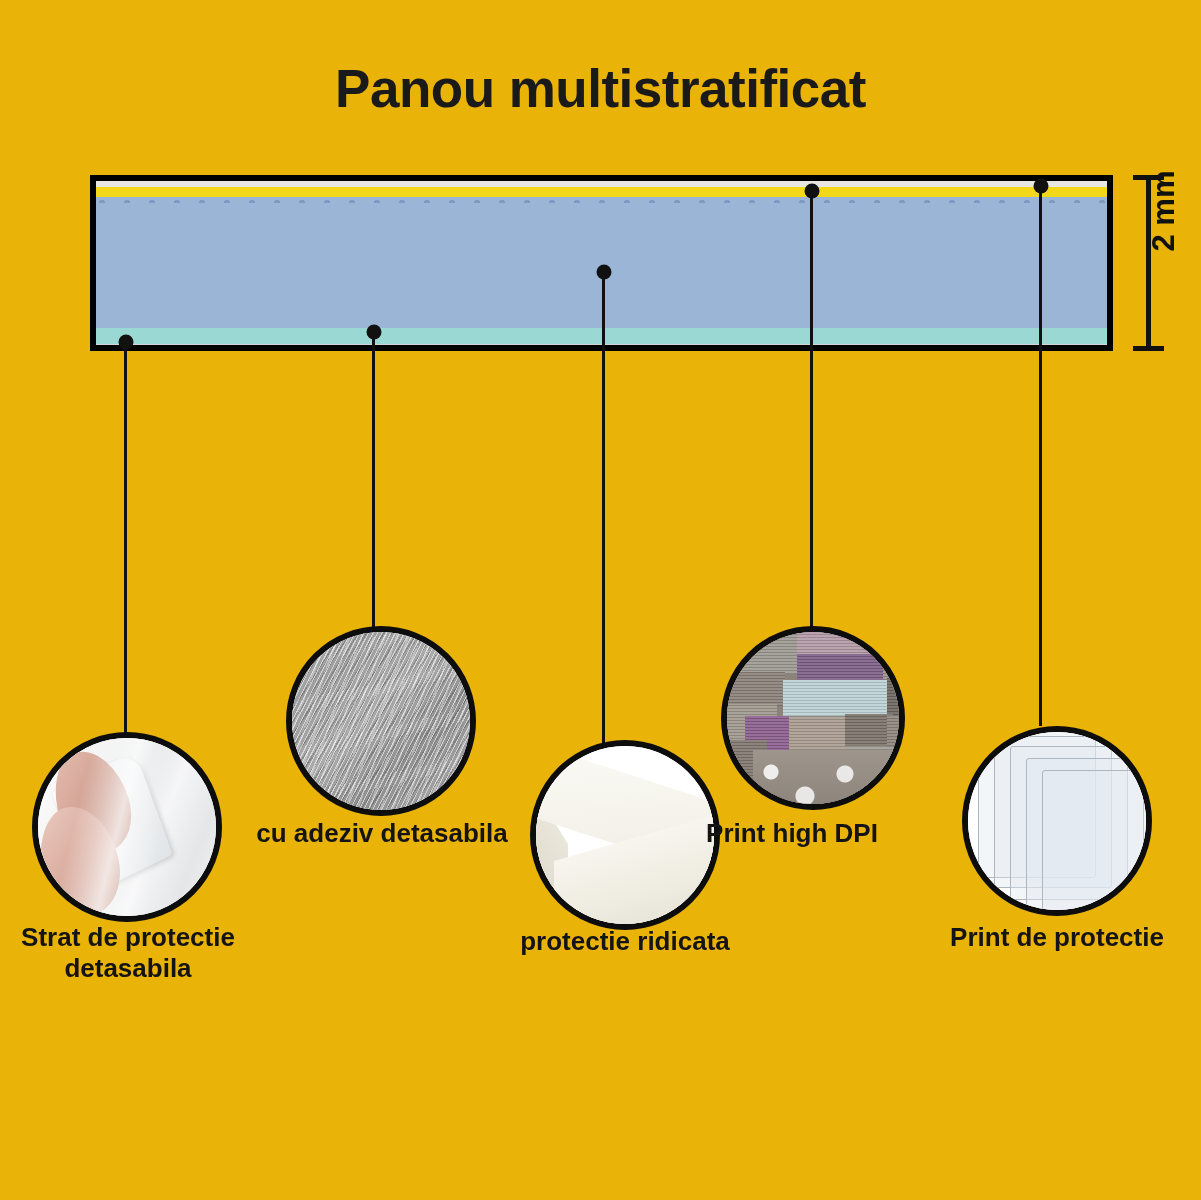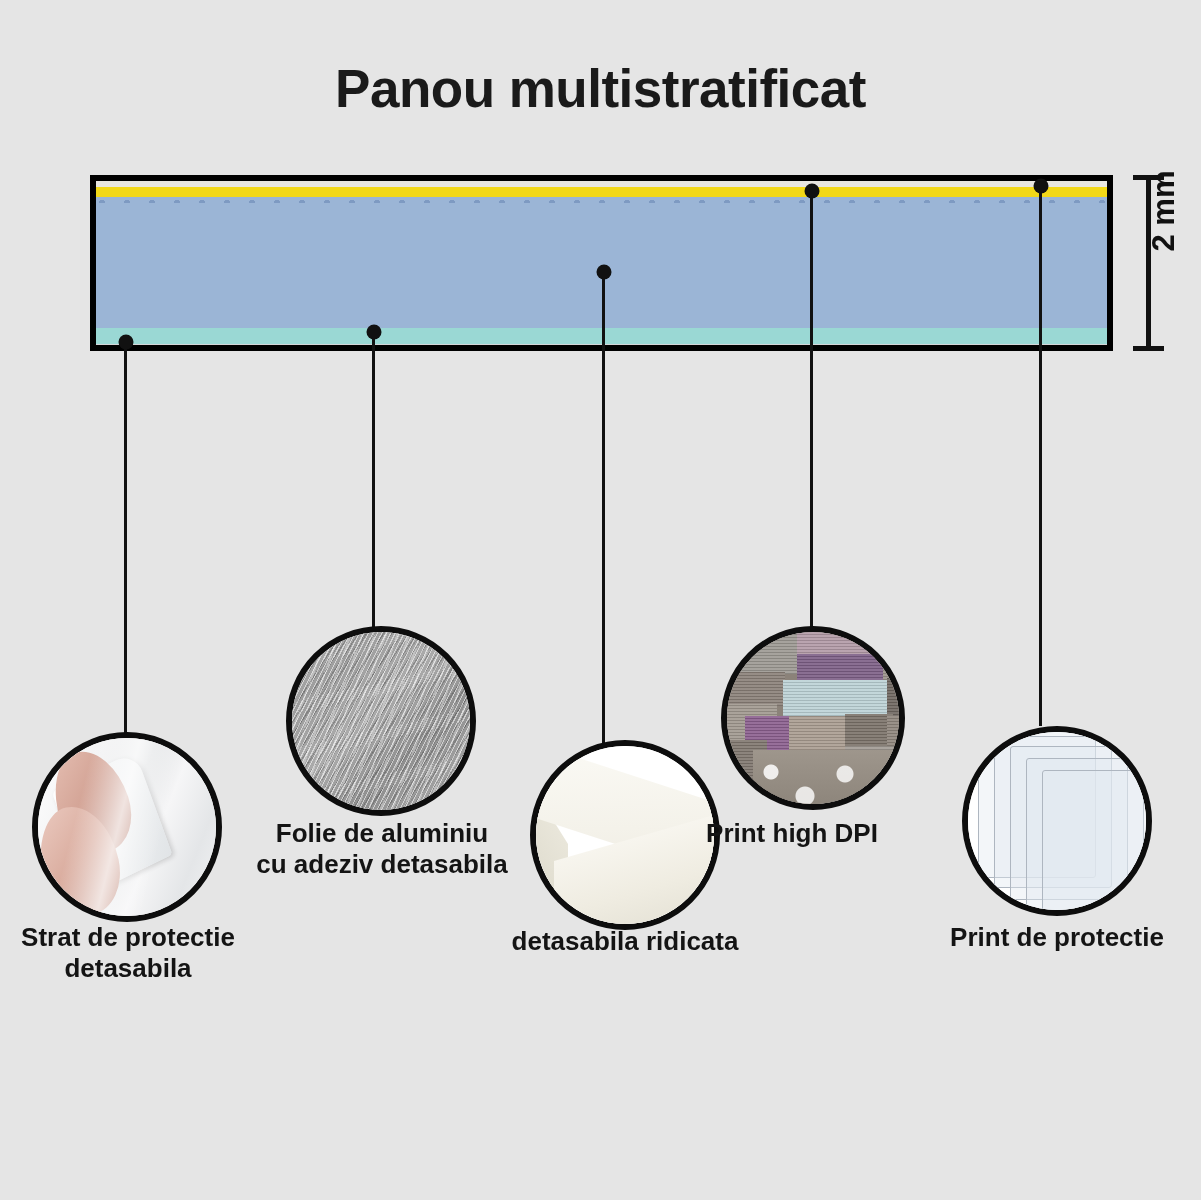--- a/index.html
+++ b/index.html
@@ -2,21 +2,21 @@
 <html><head>
 <meta charset="utf-8">
 <style>
   * { box-sizing: border-box; margin: 0; padding: 0; }
   html, body {
     width: 1201px; height: 1200px;
     background: #ffffff;
     font-family: "Liberation Sans", sans-serif;
     overflow: hidden;
   }
-  #stage { position: relative; width: 1201px; height: 1200px; background: #e5e5e5; }
+  #stage { position: relative; width: 1201px; height: 1200px; background: #eab308; }
 
   
   #title {
     position: absolute; left: 0; top: 58px; width: 1201px;
     text-align: center;
     font-size: 53px; font-weight: 700;
     letter-spacing: -0.5px;
     color: #1a1a1a;
     white-space: nowrap;
   }
@@ -217,33 +217,32 @@
   </div>
   <div class="bubble-label" style="left:0px; top:922px; width:256px;">
     <div>Strat de protectie</div>
     <div>detasabila</div>
   </div>
 
   <div class="bubble" style="left:286px; top:626px; width:190px; height:190px;">
     <div id="art-alu"></div>
   </div>
   <div class="bubble-label" style="left:232px; top:818px; width:300px;">
-    <div>Folie de aluminiu</div>
     <div>cu adeziv detasabila</div>
   </div>
 
   <div class="bubble" style="left:530px; top:740px; width:190px; height:190px;">
     <div id="art-foam">
       <div class="side"></div>
       <div class="top"></div>
       <div class="front"></div>
     </div>
   </div>
   <div class="bubble-label" style="left:475px; top:926px; width:300px;">
-    <div>detasabila ridicata</div>
+    <div>protectie ridicata</div>
   </div>
 
   <div class="bubble" style="left:721px; top:626px; width:184px; height:184px;">
     <div id="art-print">
       <div class="plank" style="left:-6px;  top:-4px;  width:78px;  height:46px; background-color:#9c9892;"></div>
       <div class="plank" style="left:70px;  top:-4px;  width:86px;  height:28px; background-color:#b29aa6;"></div>
       <div class="plank" style="left:154px; top:-4px;  width:44px;  height:52px; background-color:#9a9188;"></div>
       <div class="plank" style="left:70px;  top:22px;  width:86px;  height:30px; background-color:#7d5f86;"></div>
       <div class="plank" style="left:-6px;  top:40px;  width:64px;  height:34px; background-color:#8a8078;"></div>
       <div class="plank" style="left:56px;  top:48px;  width:106px; height:36px; background-color:#bcd2d6;"></div>

